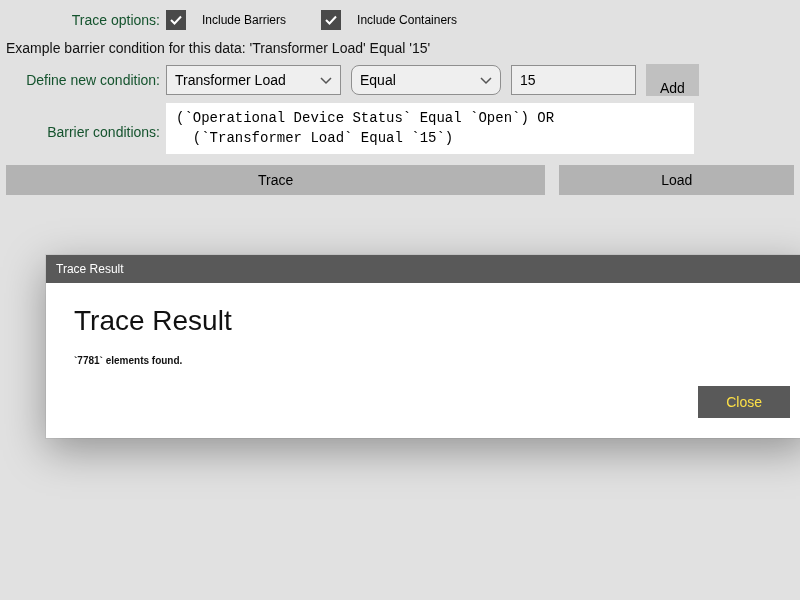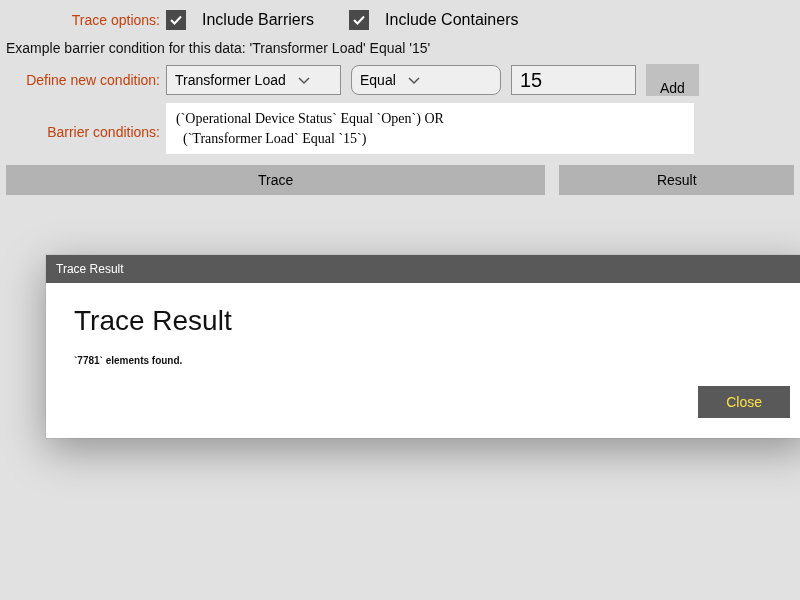--- a/index.html
+++ b/index.html
@@ -16,92 +16,92 @@
     .row {
       display: flex;
       align-items: center;
       margin-bottom: 6px;
     }
     .label-col {
       width: 160px;
       text-align: right;
       padding-right: 6px;
       font-size: 14px;
-      color: #c2410c;
+      color: #14532d;
     }
     .controls-col {
       flex: 1;
       display: flex;
       align-items: center;
       gap: 10px;
     }
     .checkbox {
       width: 20px;
       height: 20px;
       background: #4a4a4a;
       display: inline-flex;
       align-items: center;
       justify-content: center;
       cursor: pointer;
     }
     .checkbox svg { display: block; }
     .check-label {
       margin-left: 6px;
       margin-right: 25px;
-      font-size: 16px;
+      font-size: 12px;
     }
     .example-text {
       font-size: 14px;
       color: #111;
       margin-top: 10px;
       margin-bottom: 8px;
     }
     .select {
       display: inline-flex;
       align-items: center;
-      justify-content: flex-start;
+      justify-content: space-between;
       background: #efefef;
       border: 1px solid #8f8f8f;
       padding: 5px 8px;
       cursor: pointer;
       font-size: 14px;
       height: 30px;
     }
     .select .caret {
       margin-left: 12px;
     }
     .sel-1 { width: 175px; }
     .sel-2 { width: 150px; border-radius: 8px; }
     .text-input {
       height: 30px;
       border: 1px solid #8f8f8f;
       background: #efefef;
       padding: 5px 8px;
-      font-size: 20px;
+      font-size: 14px;
       width: 125px;
     }
     .add-btn {
       height: 30px;
       background: #c0c0c0;
       border: none;
       padding: 16px 14px;
       cursor: pointer;
       font-size: 14px;
       color: #000;
     }
     .cond-display {
       background: #fff;
       border: none;
       border-top: 1px solid #e1e1e1;
       border-bottom: 1px solid #e1e1e1;
       padding: 6px 10px;
       font-size: 14px;
       line-height: 1.4;
       white-space: pre;
-      font-family: Liberation Serif, serif;
+      font-family: Liberation Mono, monospace;
       width: 528px;
       min-height: 50px;
     }
     .barrier-row { align-items: center; }
     .barrier-row .label-col { padding-top: 6px; }
     .button-row {
       display: flex;
       gap: 14px;
       padding: 4px 6px 0 6px;
     }
@@ -215,21 +215,21 @@
     <div class="label-col">Barrier conditions:</div>
     <div class="controls-col">
       <div class="cond-display">(`Operational Device Status` Equal `Open`) OR
   (`Transformer Load` Equal `15`)</div>
     </div>
   </div>
 </div>
 
 <div class="button-row">
   <button class="big-btn">Trace</button>
-  <button class="big-btn">Result</button>
+  <button class="big-btn">Load</button>
 </div>
 
 <div class="modal">
   <div class="modal-titlebar">Trace Result</div>
   <div class="modal-body">
     <div class="modal-heading">Trace Result</div>
     <div class="modal-text">`7781` elements found.</div>
   </div>
   <div class="modal-footer">
     <button class="close-btn">Close</button>

